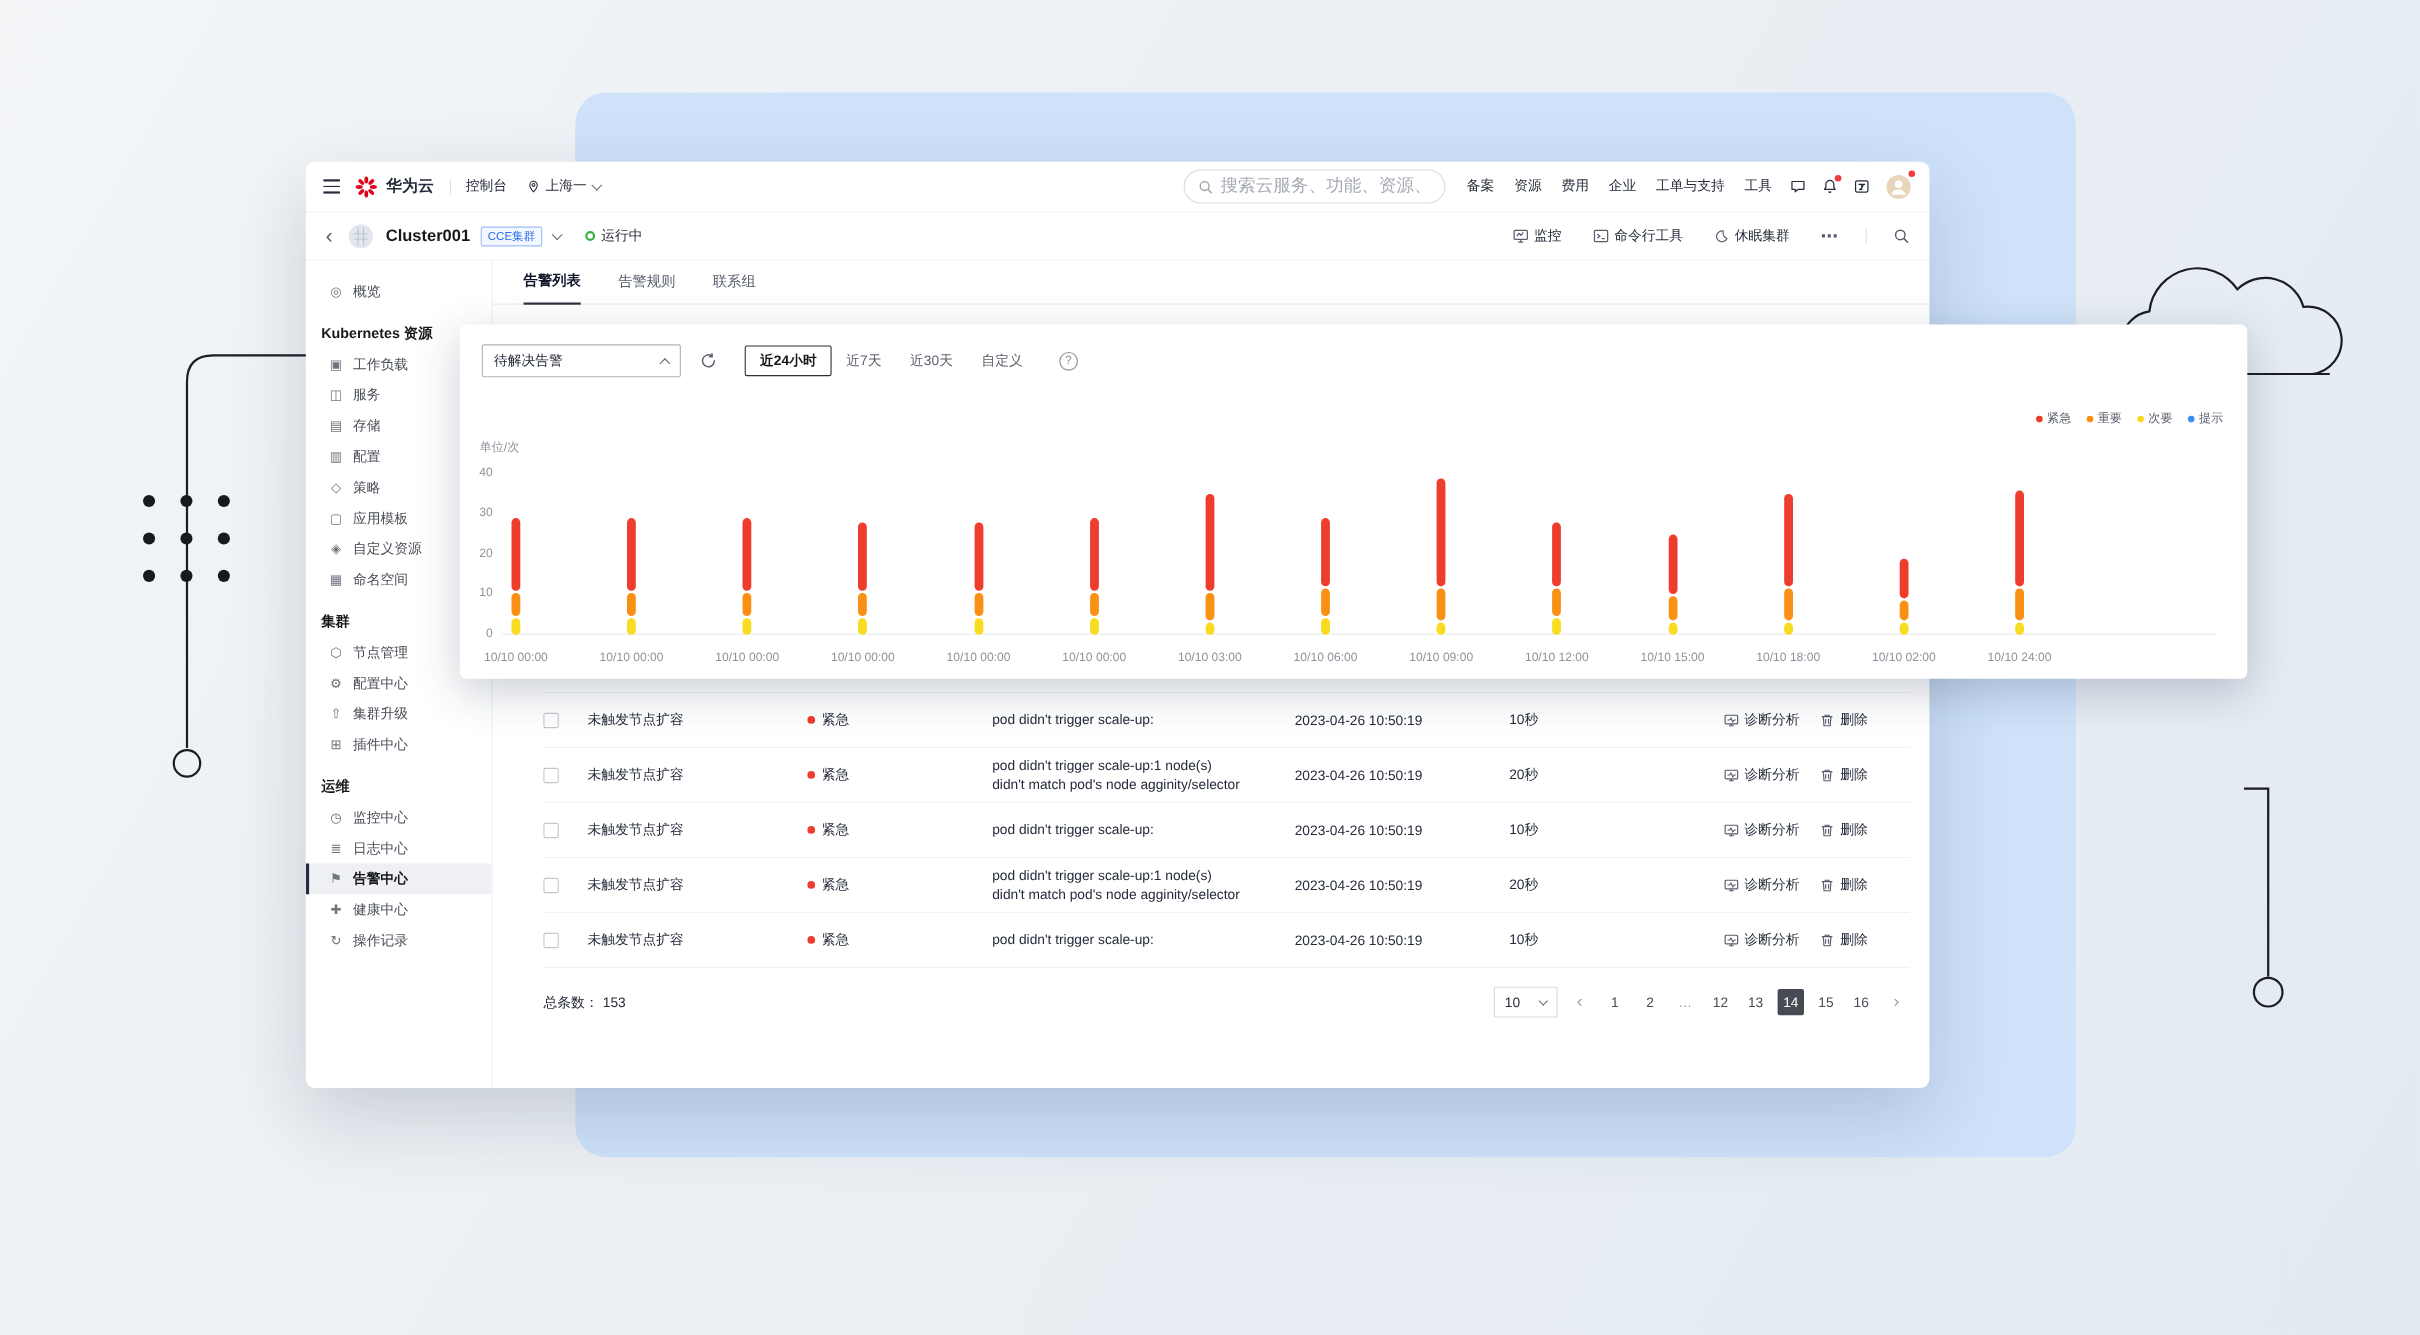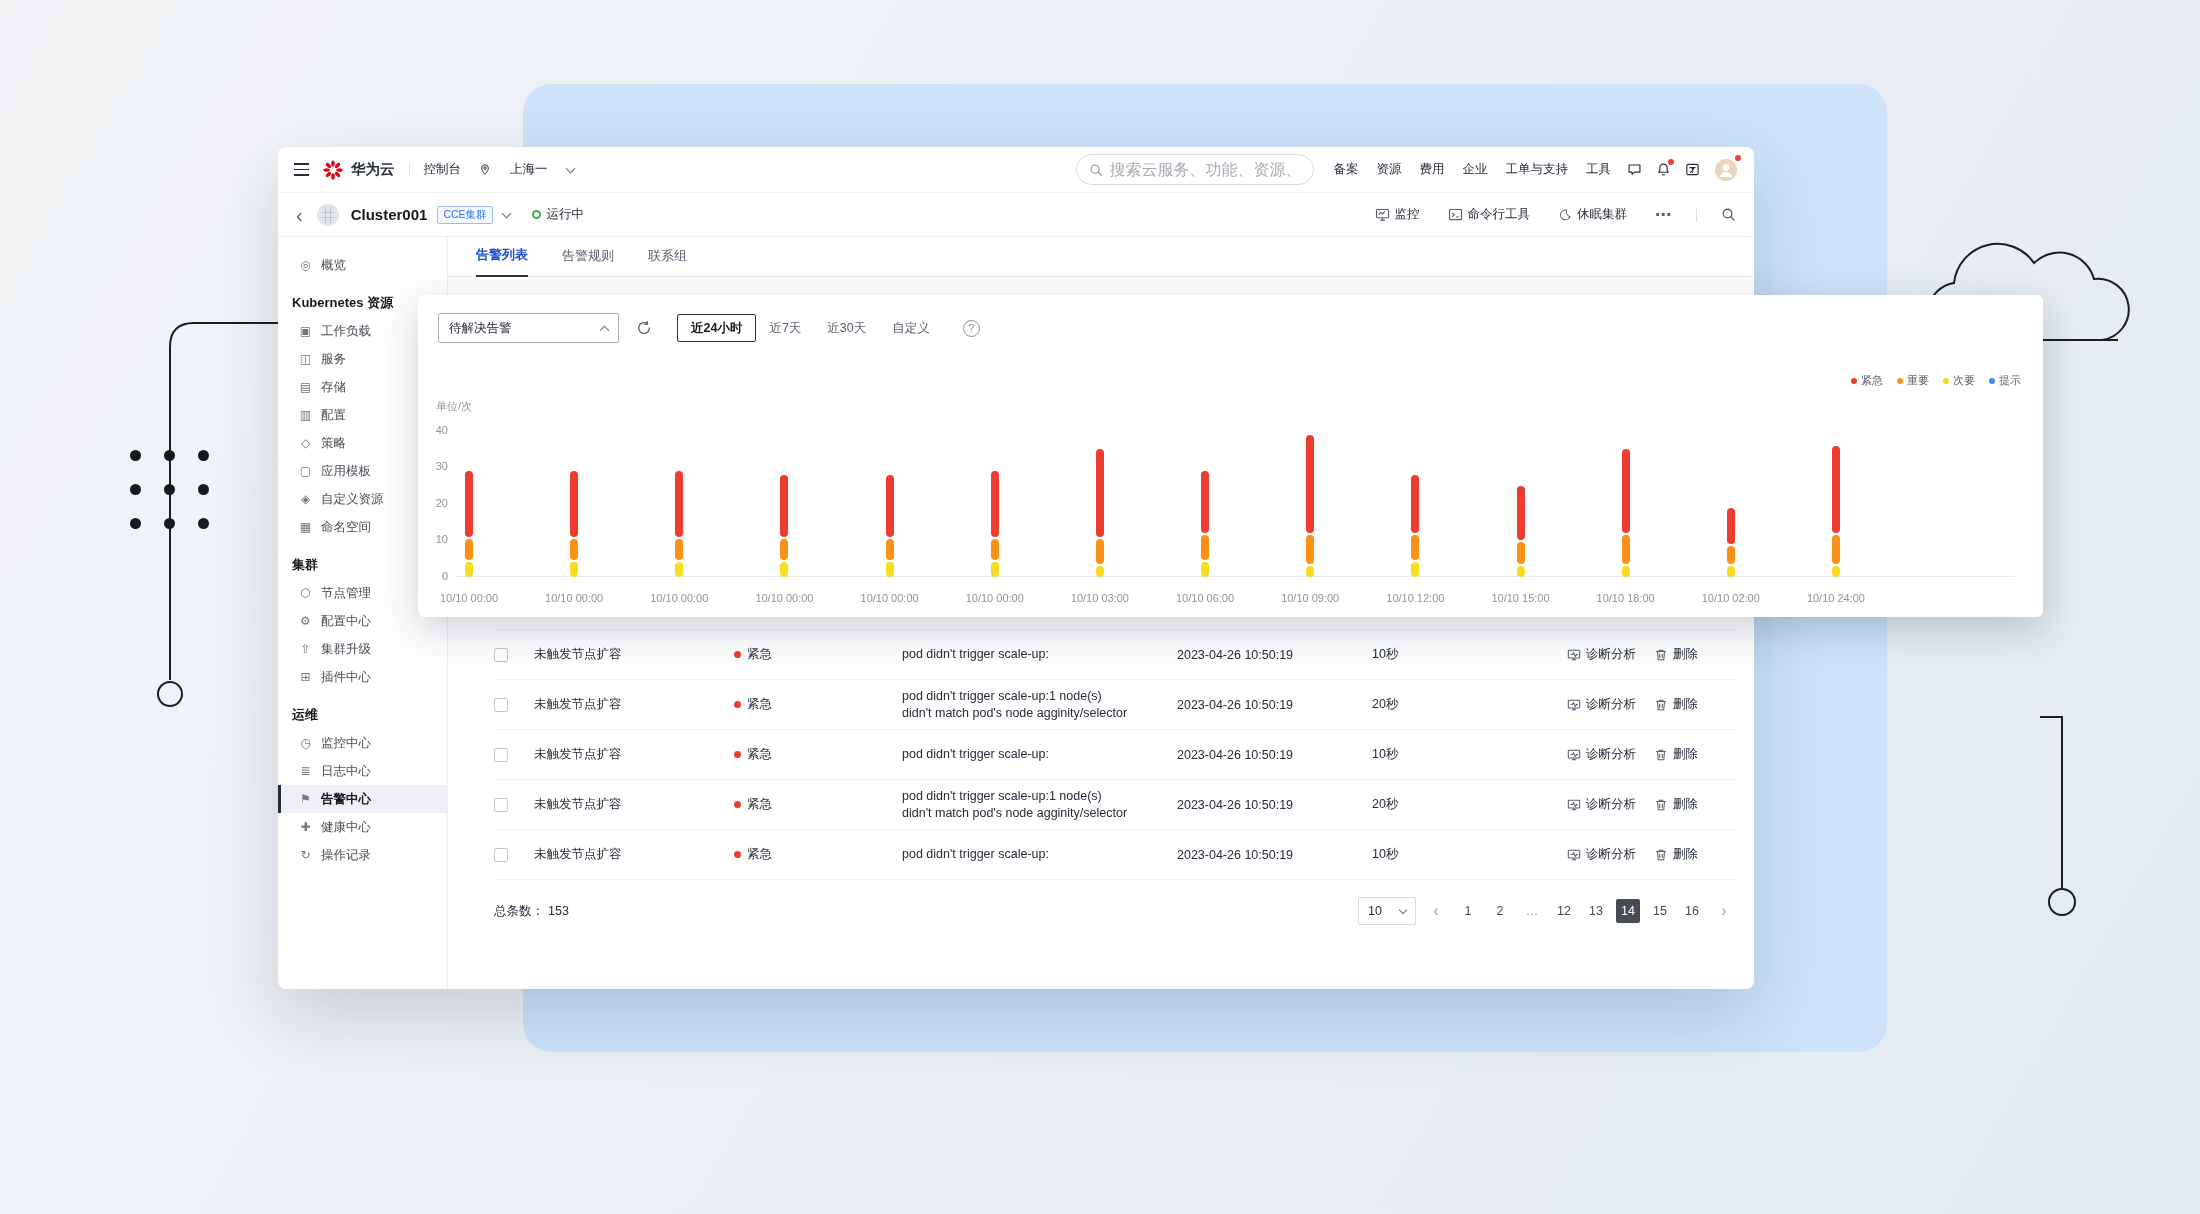--- a/index.html
+++ b/index.html
@@ -17,21 +17,21 @@
   
   .window{position:absolute;left:278px;top:147px;width:1476px;height:842px;background:#fff;border-radius:8px;
           box-shadow:0 26px 70px rgba(25,45,80,.18);overflow:hidden;z-index:2}
   
   .topnav{height:46px;display:flex;align-items:center;padding:0 16px;border-bottom:1px solid #eef0f2}
   .burger{display:inline-flex;flex-direction:column;gap:3.5px;cursor:pointer}
   .burger i{width:15px;height:1.8px;background:#252b3a;display:block}
   .logo{display:inline-flex;align-items:center;gap:7px;font-weight:bold;font-size:14.5px;margin-left:13px;cursor:pointer}
   .vdiv{width:1px;height:14px;background:#dcdfe3;margin:0 14px}
   .navlink{font-size:12.5px;color:#252b3a;cursor:pointer;white-space:nowrap}
-  .region{display:inline-flex;align-items:center;gap:19px;font-size:12.5px;margin-left:18px;cursor:pointer}
+  .region{display:inline-flex;align-items:center;gap:5px;font-size:12.5px;margin-left:18px;cursor:pointer}
   .chev{width:7px;height:7px;border-right:1.4px solid #6b7077;border-bottom:1.4px solid #6b7077;display:inline-block}
   .chev.down{transform:rotate(45deg);margin-top:-3px}
   .chev.up{transform:rotate(-135deg);margin-top:4px}
   .chev.sm{width:6px;height:6px}
   .nav-search{width:238px;height:31px;border:1px solid #d8dbdf;border-radius:16px;display:flex;align-items:center;gap:7px;padding:0 12px;margin-right:20px;cursor:text}
   .nav-search input{border:0;outline:0;background:none;flex:1;font:inherit;font-size:16px;color:#be185d;min-width:0}
   .nav-search input::placeholder{color:#a6abb3}
   .nav-links{display:flex;gap:18px;margin-right:16px;}
   .nav-icons{display:flex;align-items:center;gap:14px}
   .icbtn{position:relative;display:inline-flex;cursor:pointer}
@@ -50,21 +50,21 @@
   .win-body{display:flex;height:calc(100% - 90px)}
   .sidebar{width:170px;border-right:1px solid #eef0f2;padding-top:14px;flex:none;overflow:hidden}
   .side-header{height:28px;margin-top:10px;display:flex;align-items:center;padding:0 14px;font-size:13px;font-weight:bold;color:#181818}
   .side-item{height:28px;display:flex;align-items:center;gap:8px;padding:0 10px 0 20px;font-size:12.5px;color:#464b54;cursor:pointer;position:relative;white-space:nowrap}
   .side-item .sicon{width:15px;color:#70757e;font-size:12px;text-align:center;flex:none}
   .side-item.active{background:#eef0f3;color:#16181d;font-weight:bold}
   .side-item.active::before{content:"";position:absolute;left:0;top:0;bottom:0;width:3px;background:#252b3a}
   .content{flex:1;position:relative}
   .tabbar{height:40px;border-bottom:1px solid #e9ebee;display:flex;align-items:flex-end;gap:34px;padding:0 28px}
   .tab{font-size:13px;color:#575d6c;padding-bottom:11px;cursor:pointer}
-  .tab.active{color:#1d4ed8;font-weight:bold;border-bottom:2px solid #2b323b;margin-bottom:-1px}
+  .tab.active{color:#0f172a;font-weight:bold;border-bottom:2px solid #2b323b;margin-bottom:-1px}
   
   .table-wrap{position:absolute;left:46px;right:18px;top:392px;border-top:1px solid #f0f1f3}
   .trow{display:flex;align-items:center;height:50px;border-bottom:1px solid #f0f1f3;font-size:12.5px}
   .cell{display:flex;align-items:center}
   .c-check{width:40px}
   .checkbox{width:14px;height:14px;border:1px solid #c3c7cd;border-radius:2px;cursor:pointer;background:#fff}
   .c-name{width:200px}
   .c-level{width:168px;gap:6px}
   .lvldot{width:7px;height:7px;border-radius:50%;display:inline-block}
   .c-desc{width:275px;display:block}

